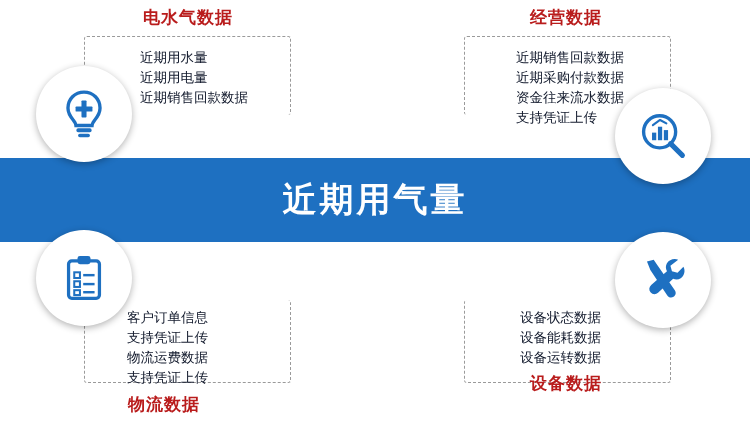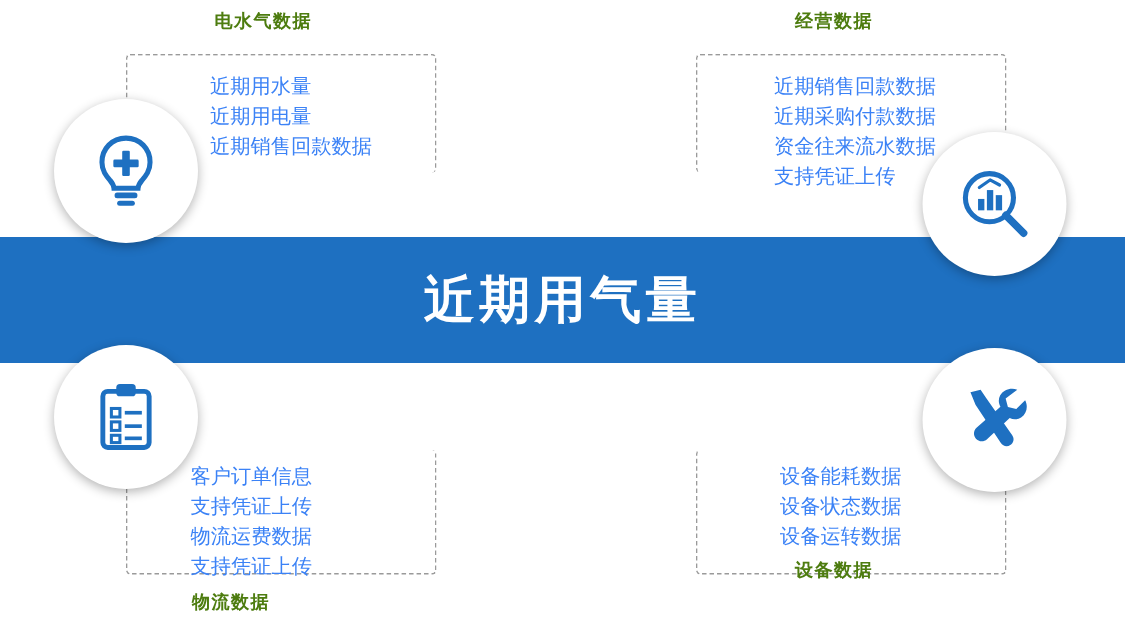--- a/index.html
+++ b/index.html
@@ -59,33 +59,33 @@
     display: flex;
     align-items: center;
     justify-content: center;
     z-index: 5;
   }
   .circle svg { display: block; }
 
   
   .sec-title {
     position: absolute;
-    font-size: 12px;
+    font-size: 17px;
     font-weight: bold;
-    color: #4d7c0f;
+    color: #b91c1c;
     letter-spacing: 1px;
     white-space: nowrap;
     text-align: right;
   }
 
   
   .lines {
     position: absolute;
     font-size: 13.5px;
-    color: #3b82f6;
+    color: #0f172a;
     line-height: 20px;
     white-space: nowrap;
   }
   .lines div { }
 
   .tl-title { left: 143px; top: 6px; }
   .tr-title { left: 530px; top: 6px; }
   .bl-title { left: 128px; top: 393px; }
   .br-title { left: 530px; top: 372px; }
 
@@ -161,22 +161,22 @@
         <rect x="20" y="36" width="7" height="7" fill="none" stroke="#1e70c1" stroke-width="2.5"></rect>
         <rect x="20" y="47" width="7" height="6" fill="none" stroke="#1e70c1" stroke-width="2.5"></rect>
         <rect x="31" y="27" width="14" height="3" fill="#1e70c1"></rect>
         <rect x="31" y="38" width="14" height="3" fill="#1e70c1"></rect>
         <rect x="31" y="48" width="14" height="3" fill="#1e70c1"></rect>
       </svg>
     </span>
   </div>
 
   <div class="lines br-lines">
+    <div>设备状态数据</div>
     <div>设备能耗数据</div>
-    <div>设备状态数据</div>
     <div>设备运转数据</div>
   </div>
   <div class="sec-title br-title">设备数据</div>
   <div class="circle" style="left:615px; top:232px;">
     <span>
       <svg width="54" height="54" viewBox="0 0 64 64">
         <path d="M13 10 L21 8 L25 14 L46 44 c2 3 1 6-1.5 7.8 c-2.6 1.8-5.8 1-7.6-1.8 L17 20 z" fill="#1e70c1"></path>
         <path d="M50 8 c-5-2-11 0-13.5 4.5 c-1.6 2.9-1.4 6.2 0.2 9 L18 38 c-2.6 2.3-3 6-0.8 8.6 c2.3 2.7 6.2 3 8.9 0.6 L44 30.5 c2.9 1.4 6.3 1.3 9-0.5 c4.4-2.9 5.8-8.9 3.2-13.6 l-7 7 l-6.6-1.7 l-1.8-6.6 z" fill="#1e70c1"></path>
       </svg>
     </span>

